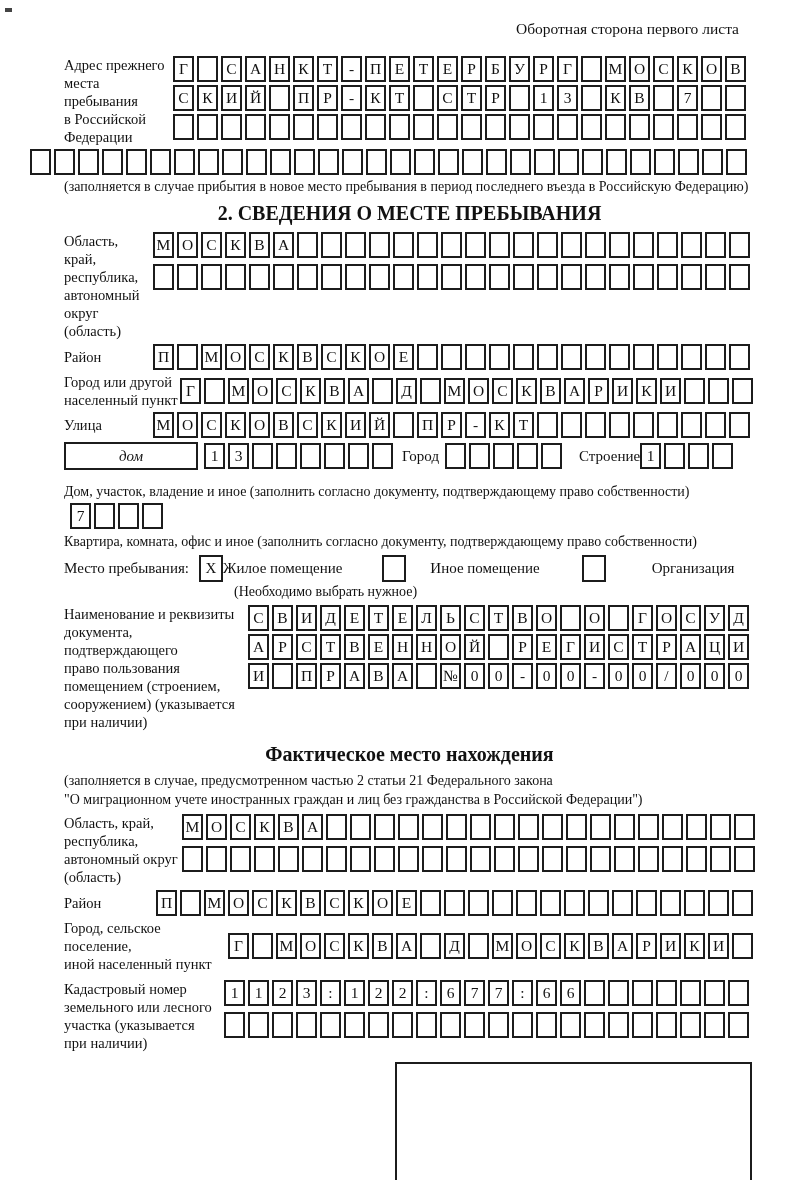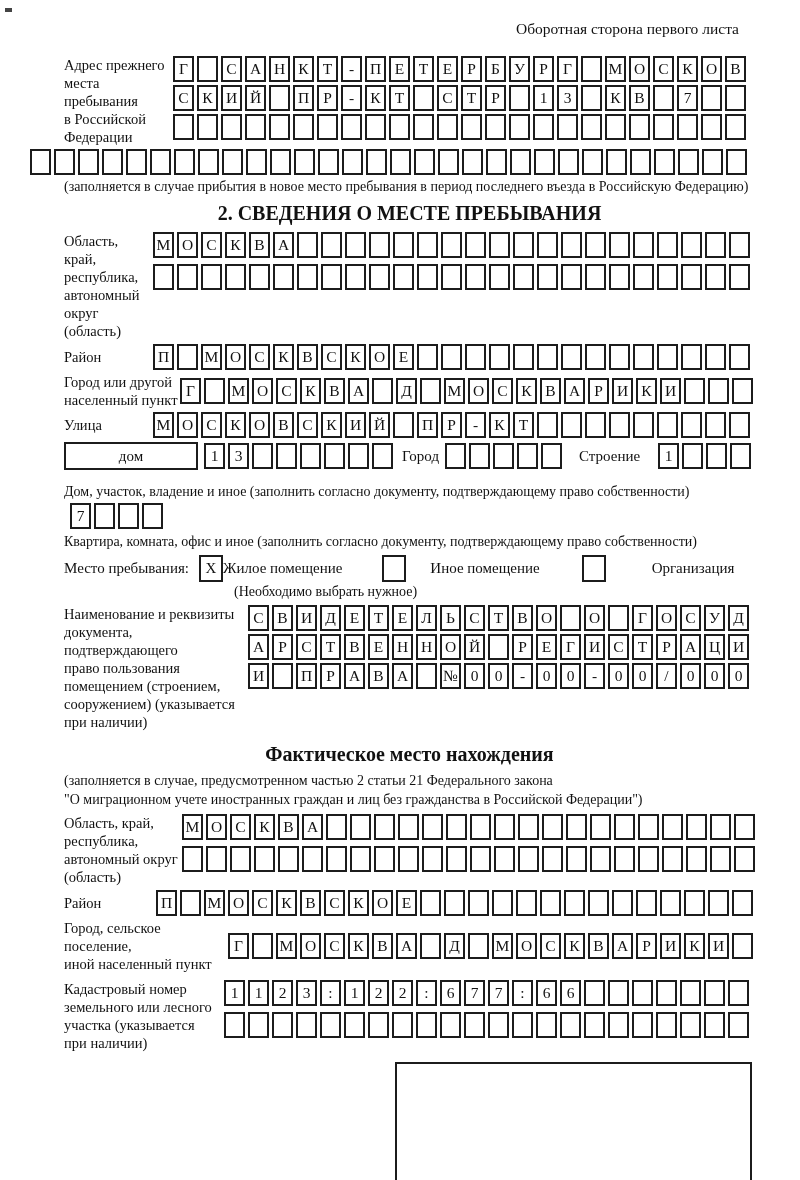--- a/index.html
+++ b/index.html
@@ -27,21 +27,21 @@
     border:2px solid #1c1c1c;box-sizing:border-box;
     display:flex;align-items:center;justify-content:center;
     font-size:15.5px;line-height:1;background:#fff;
   }
   .checkcell{
     flex:none;width:24px;height:27px;border:2px solid #1c1c1c;box-sizing:border-box;
     display:flex;align-items:center;justify-content:center;font-size:15px;
   }
   .widebox{
     flex:none;height:28px;border:2px solid #1c1c1c;box-sizing:border-box;
-    display:flex;align-items:center;justify-content:center;font-size:15px;
+    display:flex;align-items:center;justify-content:center;font-size:15px;font-style:italic;
   }
   .inline-label{flex:none;font-size:15px;line-height:27px;}
   .note{font-size:14px;line-height:17px;}
   .center{text-align:left;}
   .heading{font-weight:bold;text-align:center;font-size:20px;}
   .g3 > .boxrow{margin-bottom:3px;}
   .g6 > .boxrow{margin-bottom:6px;}
   .stampbox{width:357px;height:175px;border:2px solid #1c1c1c;box-sizing:border-box;margin-left:331px;margin-top:10px;background:#fff;}
 </style>
 </head>
@@ -346,21 +346,21 @@
         <span class="cell"></span>
       </div>
     <div class="inline-label" style="margin:0 6px 0 6px">Город</div>
     <div class="boxrow">
         <span class="cell"></span>
         <span class="cell"></span>
         <span class="cell"></span>
         <span class="cell"></span>
         <span class="cell"></span>
       </div>
-    <div class="inline-label" style="margin:0 18px 0 14px">Строение</div>
+    <div class="inline-label" style="margin:0 0 0 14px">Строение</div>
     <div class="boxrow">
         <span class="cell">1</span>
         <span class="cell"></span>
         <span class="cell"></span>
         <span class="cell"></span>
       </div>
   </div>
   <div class="note" style="margin-top:13px">Дом, участок, владение и иное (заполнить согласно документу, подтверждающему право собственности)</div>
 
   <div class="frow vcenter" style="margin-top:3px">

